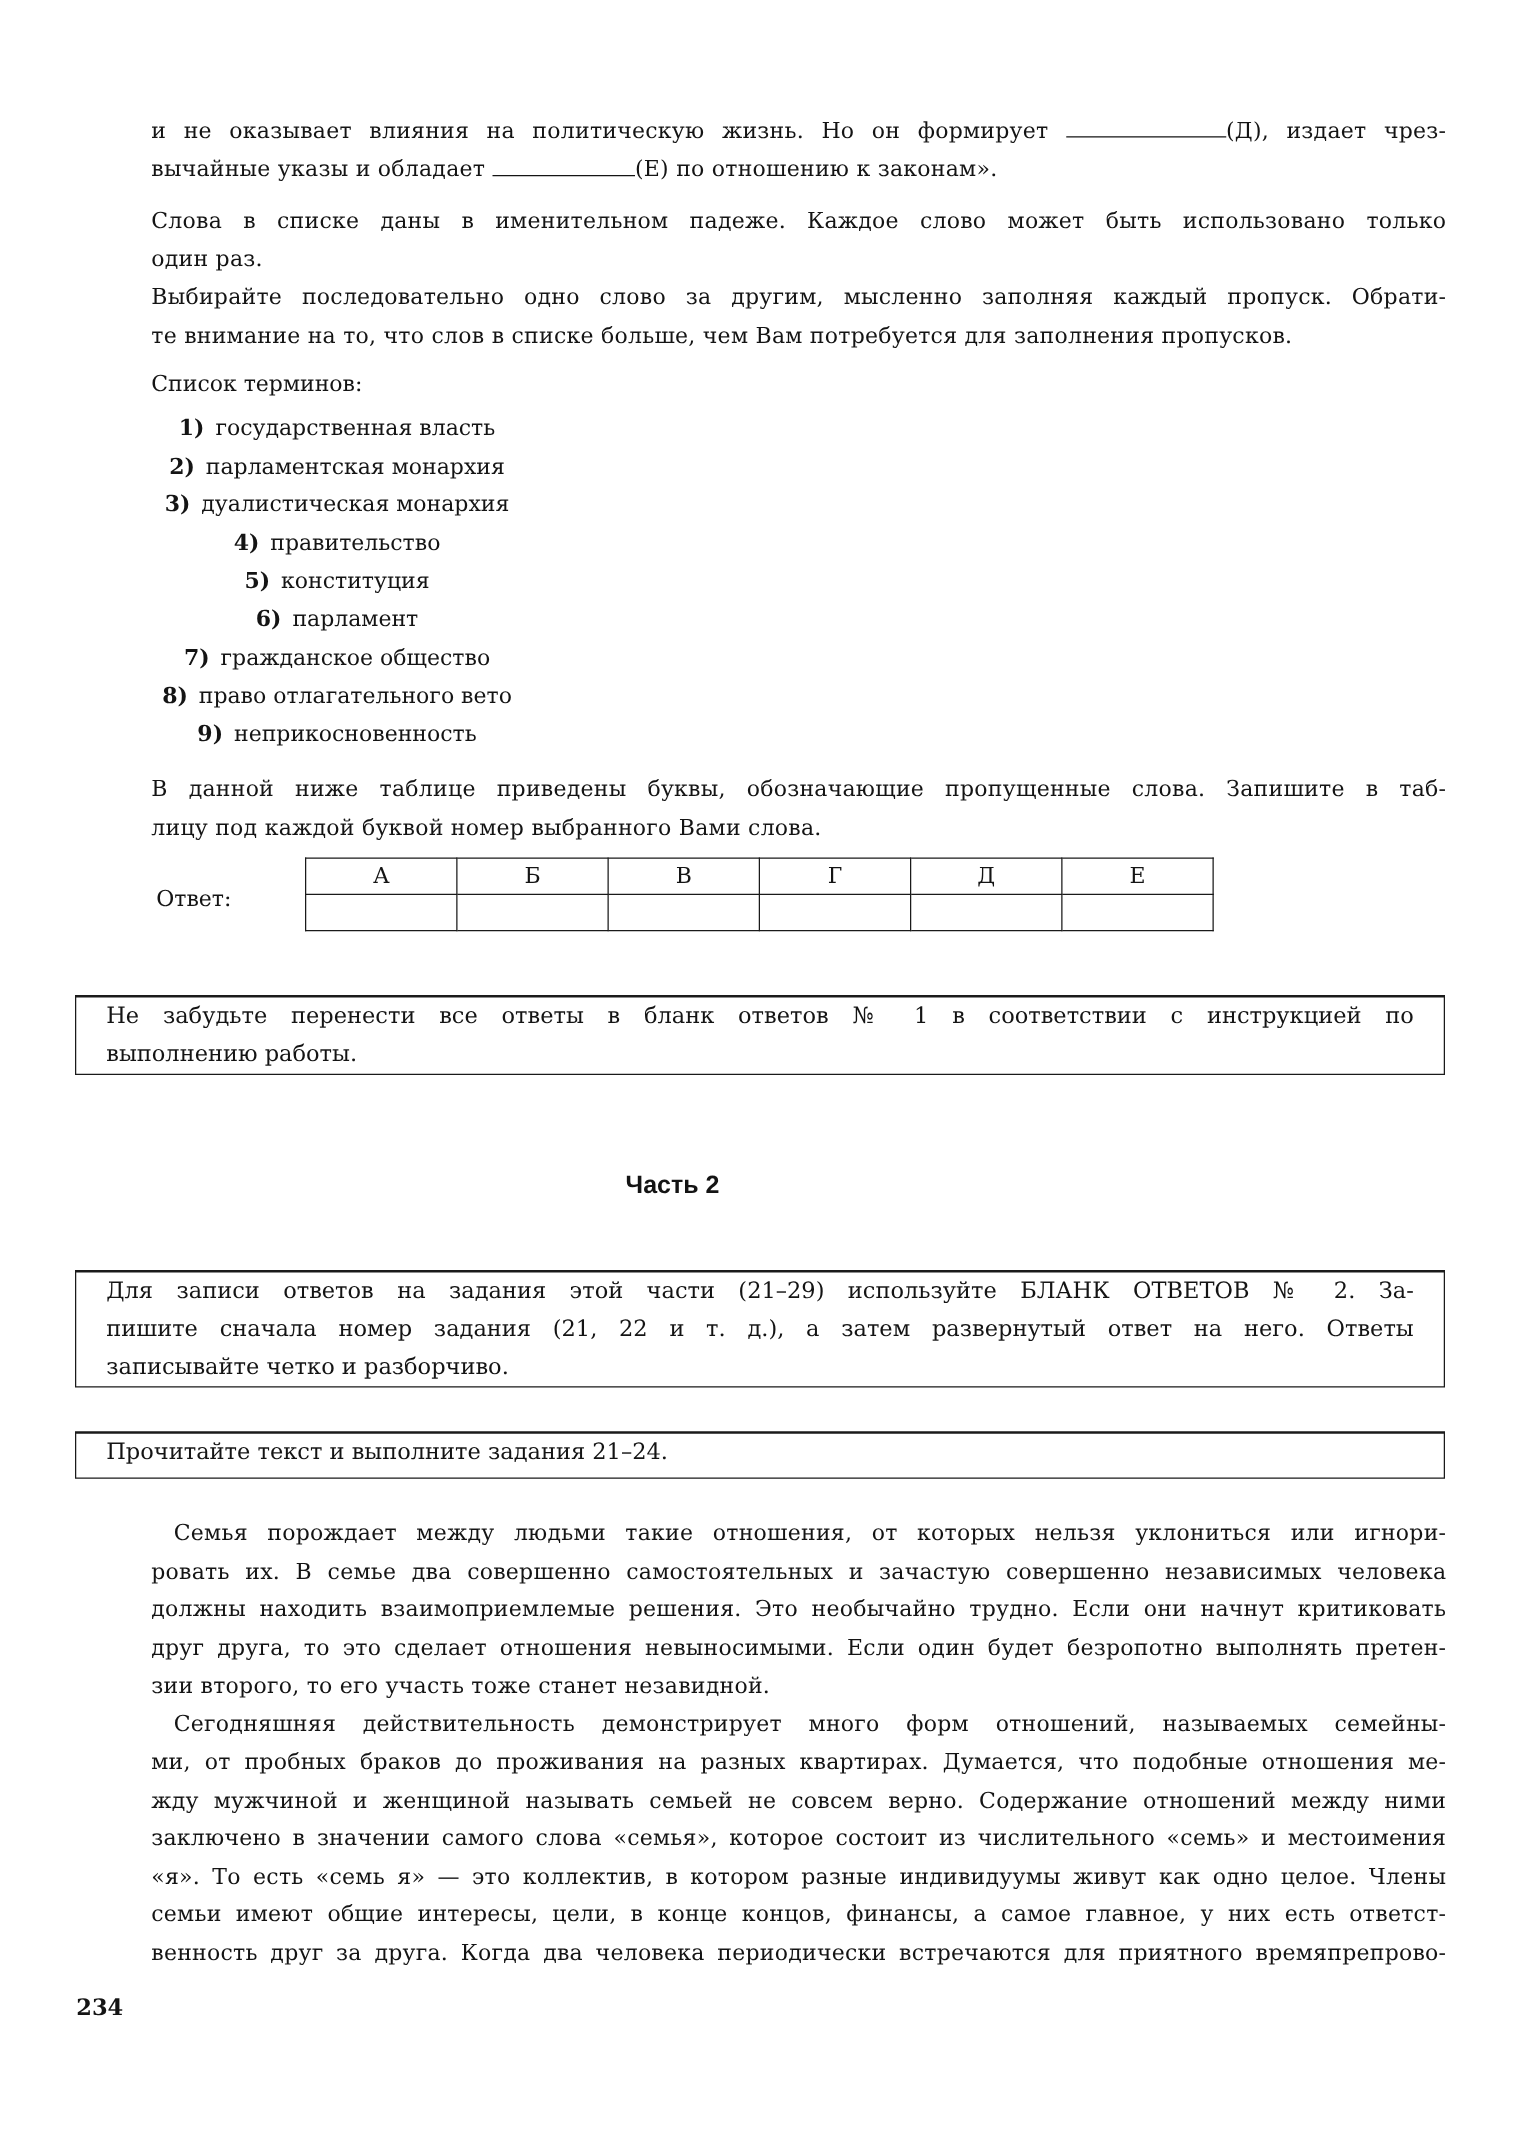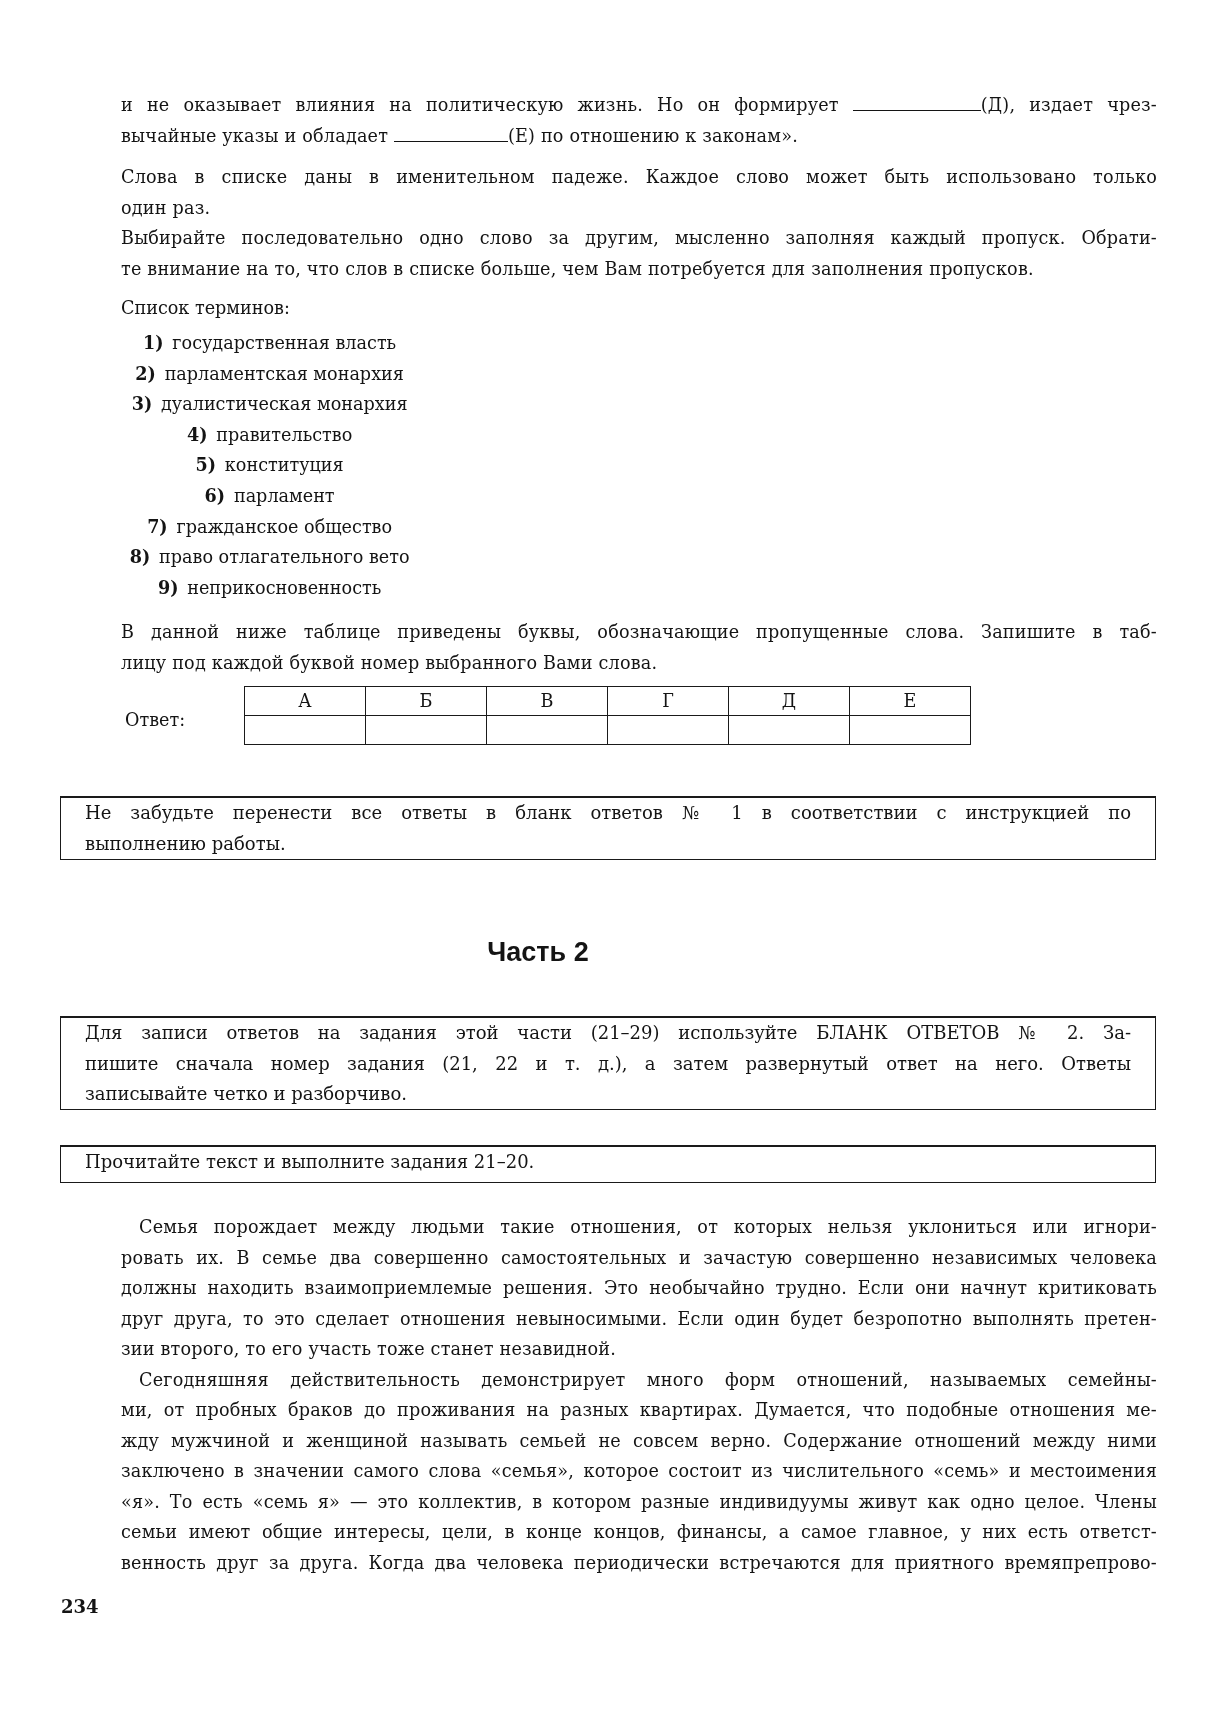--- a/index.html
+++ b/index.html
@@ -32,21 +32,21 @@
     position: absolute; left: 60px; width: 1096px;
     border: 1.6px solid #1a1a1a; border-top-width: 2.2px;
     padding: 0 24px; box-sizing: border-box;
     font-size: 18px; line-height: 30.5px;
   }
   .box .ln { display: block; text-align: justify; text-align-last: justify; white-space: nowrap; }
   .box .ln.last { text-align-last: left; }
   .heading {
     position: absolute; left: 0; width: 1076px; top: 937px; text-align: center;
     font-family: "Liberation Sans", "DejaVu Sans", sans-serif;
-    font-weight: bold; font-size: 27px;
+    font-weight: bold; font-size: 20px;
   }
   .indent { padding-left: 18px; }
   .page-num { position: absolute; left: 61px; top: 1596px; font-size: 18px; font-weight: bold; }
 </style>
 </head>
 <body>
 
 <div class="page">
 
   <div class="txt" style="top: 90px;">
@@ -108,21 +108,21 @@
 
   <div class="heading">Часть 2</div>
 
   <div class="box" style="top: 1016px; height: 94px;">
     <span class="ln">Для записи ответов на задания этой части (21–29) используйте БЛАНК ОТВЕТОВ № 2. За-</span>
     <span class="ln">пишите сначала номер задания (21, 22 и т. д.), а затем развернутый ответ на него. Ответы</span>
     <span class="ln last">записывайте четко и разборчиво.</span>
   </div>
 
   <div class="box" style="top: 1145px; height: 38px;">
-    <span class="ln last">Прочитайте текст и выполните задания 21–20.</span>
+    <span class="ln last">Прочитайте текст и выполните задания 21–24.</span>
   </div>
 
   <div class="txt" style="top: 1212px;">
     <span class="ln indent">Семья порождает между людьми такие отношения, от которых нельзя уклониться или игнори-</span>
     <span class="ln">ровать их. В семье два совершенно самостоятельных и зачастую совершенно независимых человека</span>
     <span class="ln">должны находить взаимоприемлемые решения. Это необычайно трудно. Если они начнут критиковать</span>
     <span class="ln">друг друга, то это сделает отношения невыносимыми. Если один будет безропотно выполнять претен-</span>
     <span class="ln last">зии второго, то его участь тоже станет незавидной.</span>
     <span class="ln indent">Сегодняшняя действительность демонстрирует много форм отношений, называемых семейны-</span>
     <span class="ln">ми, от пробных браков до проживания на разных квартирах. Думается, что подобные отношения ме-</span>

